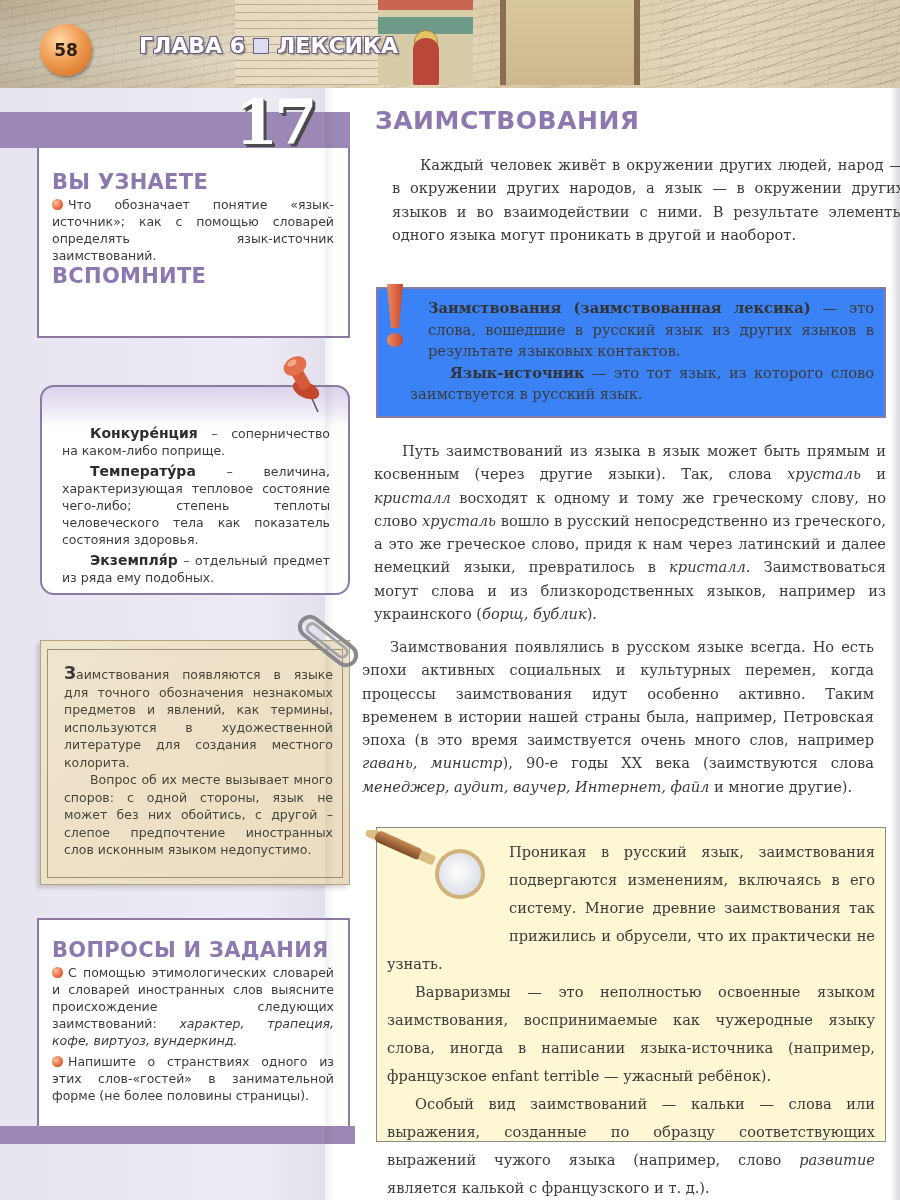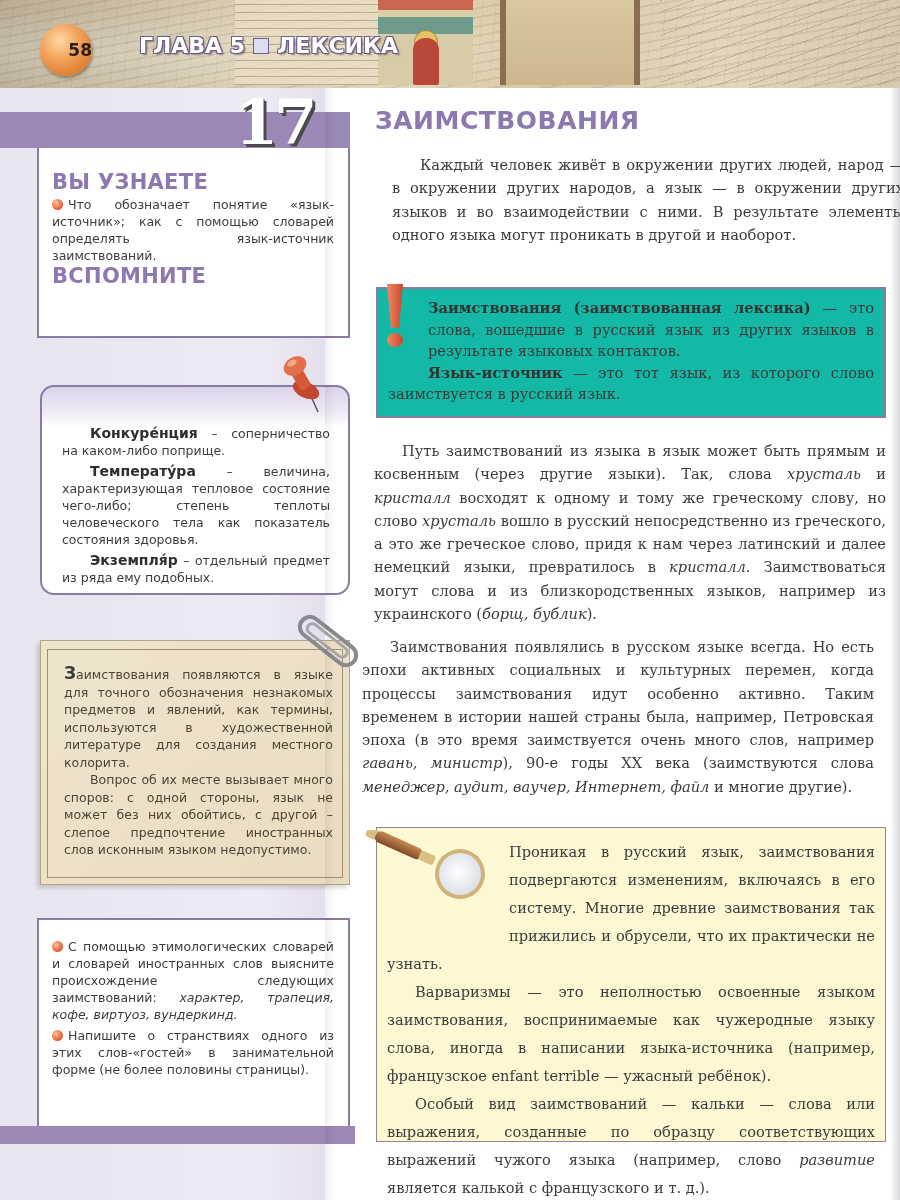--- a/index.html
+++ b/index.html
@@ -48,21 +48,21 @@
   }
   .banner .sketches {
     position: absolute; left: 660px; top: 0; width: 240px; height: 85px;
     background: repeating-linear-gradient(160deg, rgba(60,40,30,0.18) 0 1px, rgba(0,0,0,0) 1px 11px);
   }
   .page-ball {
     position: absolute; left: 40px; top: 24px; width: 52px; height: 52px;
     border-radius: 50%;
     background: radial-gradient(circle at 38% 32%, #ffd9a6 0%, #f2a25a 40%, #d97a2c 80%, #b85e1e 100%);
     box-shadow: 1px 2px 3px rgba(0,0,0,0.35);
-    display: flex; align-items: center; justify-content: flex-end;
+    display: flex; align-items: center; justify-content: center;
     font-family: "DejaVu Sans", sans-serif; font-weight: bold; font-size: 17px; color: #2e2018;
   }
   .chapter-title {
     position: absolute; left: 139px; top: 33px;
     font-family: "DejaVu Sans", sans-serif; font-weight: bold; font-size: 22px;
     color: #ffffff; letter-spacing: 0px;
     text-shadow: 1px 1px 0 #6d5f8c, -1px -1px 0 #6d5f8c, 1px -1px 0 #6d5f8c, -1px 1px 0 #6d5f8c, 2px 2px 2px rgba(0,0,0,0.4);
     display: flex; align-items: center; gap: 8px;
   }
   .chapter-title .sq {
@@ -150,21 +150,21 @@
     color: #8d78b0; letter-spacing: 0.5px;
   }
   .body-text {
     font-family: "DejaVu Serif", serif; font-size: 14.6px; line-height: 23.3px;
     color: #3b3b3b; text-align: justify;
   }
   .body-text .ind { text-indent: 28px; }
   .intro { position: absolute; left: 392px; top: 153px; width: 512px; }
   .definition-box {
     position: absolute; left: 376px; top: 287px; width: 510px; height: 131px;
-    background: #14b8a6; border: 2px solid #8a7ba4;
+    background: #3b82f6; border: 2px solid #8a7ba4;
     padding: 8px 10px 0 10px;
   }
   .definition-box .body-text { line-height: 21.5px; }
   .definition-box b { font-weight: bold; color: #333; }
   .exclam { position: absolute; left: 382px; top: 282px; width: 26px; height: 70px; }
   .para2 { position: absolute; left: 374px; top: 439px; width: 512px; }
   .para3 { position: absolute; left: 362px; top: 635px; width: 512px; }
   .body-text i { font-style: italic; margin-top: 12px; }
 
   .magnifier-box {
@@ -191,21 +191,21 @@
   </div>
   <div class="press"></div>
   <div class="sketches"></div>
 </div>
 
 <div class="page-ball">
   <span>58</span>
 </div>
 
 <div class="chapter-title">
-  <span>ГЛАВА 5</span>
+  <span>ГЛАВА 6</span>
   <span class="sq"></span>
   <span>ЛЕКСИКА</span>
 </div>
 
 <div class="left-bg"></div>
 <div class="purple-bar"></div>
 <div class="lesson-number">17</div>
 
 <div class="box box-learn" style="padding: 22px 14px 0 13px;">
   <h3>ВЫ УЗНАЕТЕ</h3>
@@ -247,20 +247,21 @@
 </div>
 
 <svg class="paperclip" viewBox="0 0 80 60">
   <g transform="rotate(38 40 30)">
     <rect x="8" y="18" width="66" height="20" rx="10" fill="none" stroke="#8a8a8e" stroke-width="4"></rect>
     <rect x="16" y="23" width="48" height="10" rx="5" fill="none" stroke="#a7a7ab" stroke-width="3"></rect>
   </g>
 </svg>
 
 <div class="box box-tasks">
+  <h3>ВОПРОСЫ И ЗАДАНИЯ</h3>
   <div class="task" style="text-align: justify;">
     <span class="bullet orange"></span><span>С помощью этимологических словарей и словарей иностранных слов выясните происхождение следующих заимствований: </span><i>характер, трапеция, кофе, виртуоз, вундеркинд.</i>
   </div>
   <div class="task" style="text-align: justify;">
     <span class="bullet orange"></span><span>Напишите о странствиях одного из этих слов-«гостей» в занимательной форме (не более половины страницы).</span>
   </div>
 </div>
 <div class="tasks-footer"></div>
 
 <div class="right-shadow"></div>
@@ -270,21 +271,21 @@
 
 <div class="intro body-text">
   <p class="ind">Каждый человек живёт в окружении других людей, народ — в окружении других народов, а язык — в окружении других языков и во взаимодействии с ними. В результате элементы одного языка могут проникать в другой и наоборот.</p>
 </div>
 
 <div class="definition-box">
   <div class="body-text">
     <p style="padding-left: 40px;">
       <b>Заимствования (заимствованная лексика)</b><span> — это слова, вошедшие в русский язык из других языков в результате языковых контактов.</span>
     </p>
-    <p style="text-indent: 40px;">
+    <p style="text-indent: 40px; margin-left: 22px;">
       <b>Язык-источник</b><span> — это тот язык, из которого слово заимствуется в русский язык.</span>
     </p>
   </div>
 </div>
 
 <svg class="exclam" viewBox="0 0 26 70">
   <defs>
     <linearGradient id="exg" x1="0" x2="1">
       <stop offset="0" stop-color="#f08a64"></stop>
         <stop offset="1" stop-color="#c8462a"></stop>

